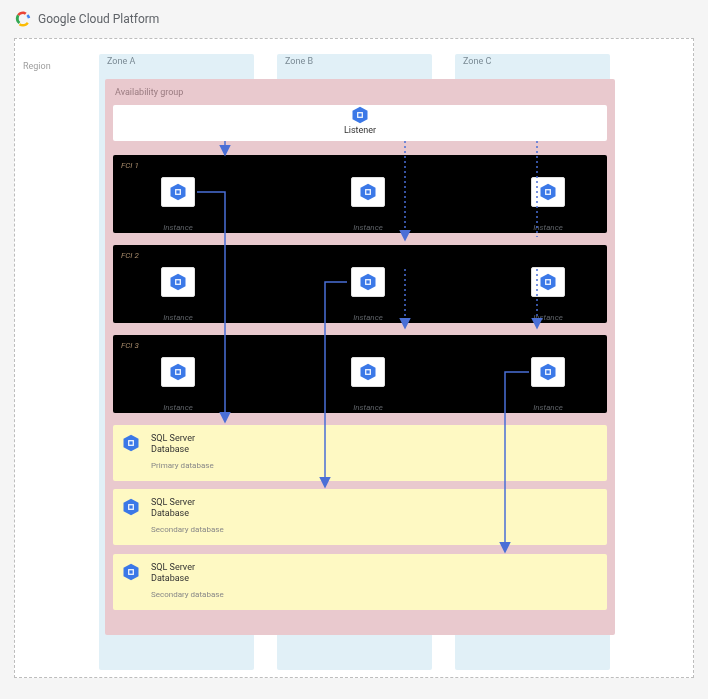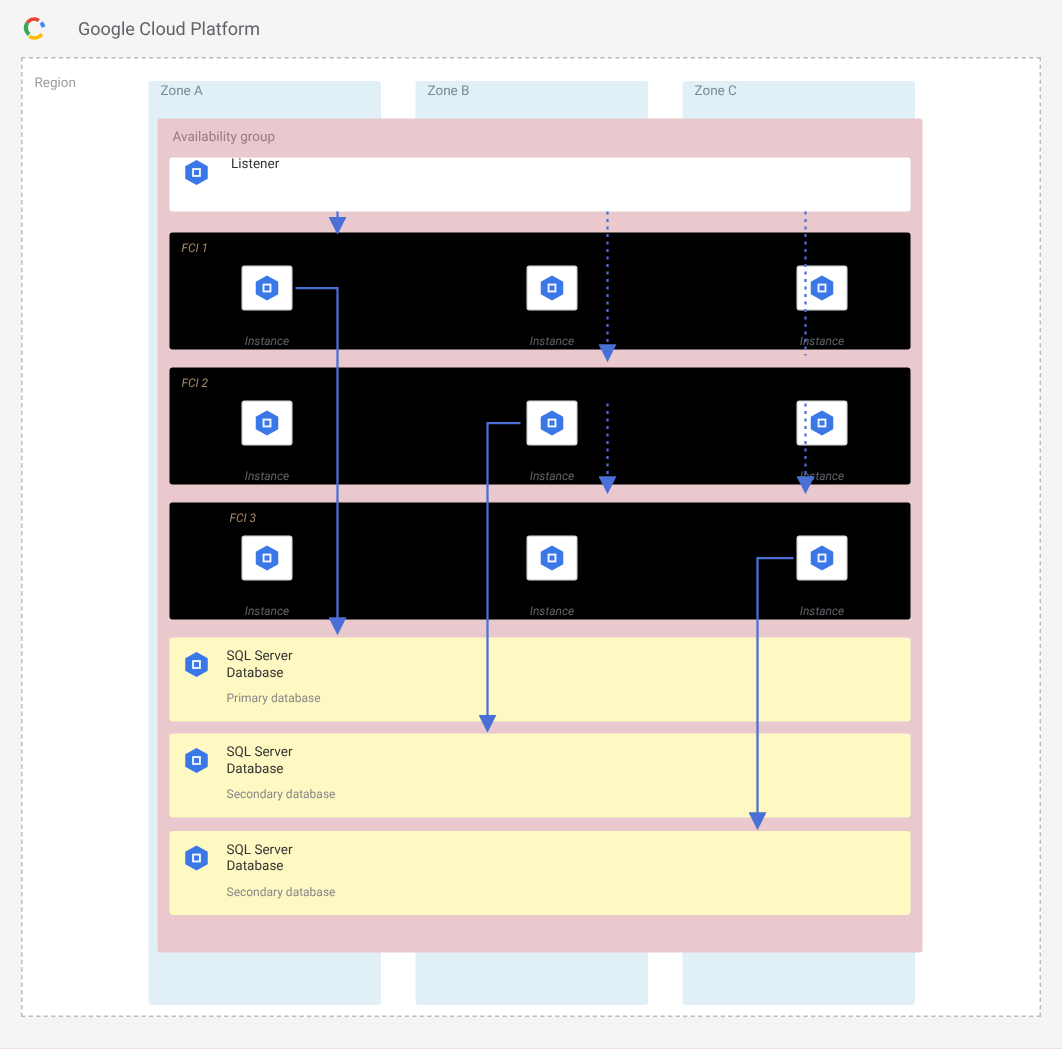--- a/index.html
+++ b/index.html
@@ -8,21 +8,21 @@
     background: #f5f5f5;
     width: 708px;
     height: 699px;
     overflow: hidden;
     position: relative;
   }
   .header {
     display: flex;
     align-items: center;
     padding: 10px 14px;
-    gap: 20px;
+    gap: 6px;
   }
   .gcp-logo {
     width: 18px;
     height: 18px;
   }
   .header-title {
     font-size: 12px;
     color: #5f6368;
     font-weight: 400;
   }
@@ -37,21 +37,21 @@
     left: 0;
     top: 0;
     width: 680px;
     height: 640px;
     background: #fff;
     border: 1px dashed #bdbdbd;
   }
   .region-label {
     position: absolute;
     left: 8px;
-    top: 12px;
+    top: 22px;
     font-size: 9px;
     color: #9e9e9e;
   }
   .zone {
     position: absolute;
     top: 15px;
     width: 155px;
     height: 616px;
     background: #e1f0f7;
     border-radius: 2px;
@@ -82,31 +82,33 @@
     position: absolute;
     left: 8px;
     right: 8px;
     border-radius: 2px;
   }
   .listener-row {
     top: 26px;
     height: 36px;
     background: #fff;
     display: flex;
+    align-items: center;
     padding: 0 8px;
-    gap: 13px;
+    gap: 0;
+    flex-direction: column;
   }
   .fci-row {
     height: 78px;
     background: #000000;
     font-style: italic;
   }
   .fci1 { top: 76px; }
   .fci2 { top: 166px; }
-  .fci3 { top: 256px; padding-left: 32px; }
+  .fci3 { top: 256px; }
   .fci-label {
     font-size: 8px;
     color: #a68a6a;
     padding: 6px 8px 0 8px;
   }
   .inst-wrap {
     position: absolute;
     top: 22px;
     display: flex;
     flex-direction: column;

